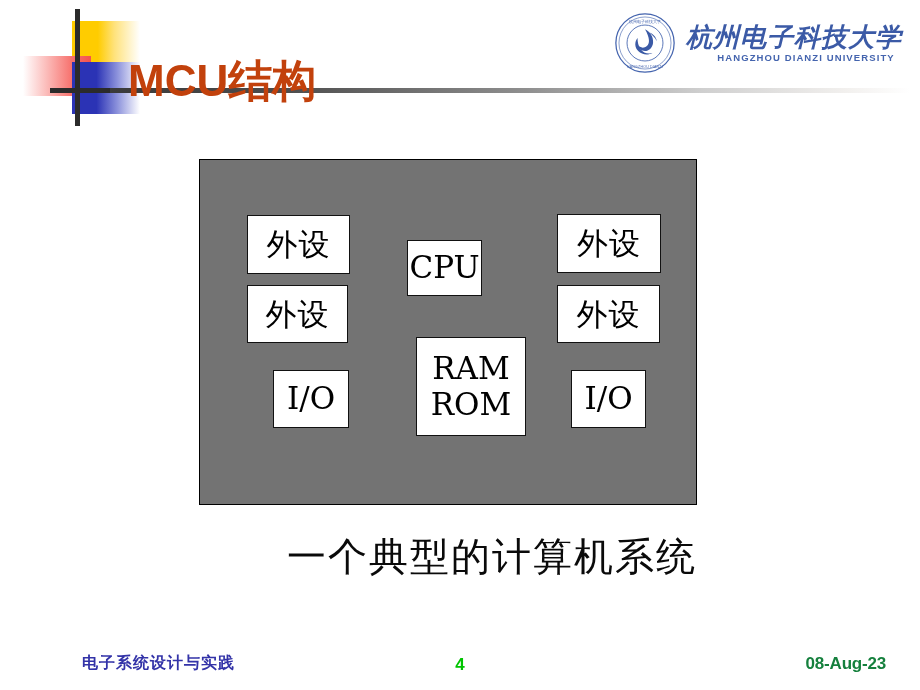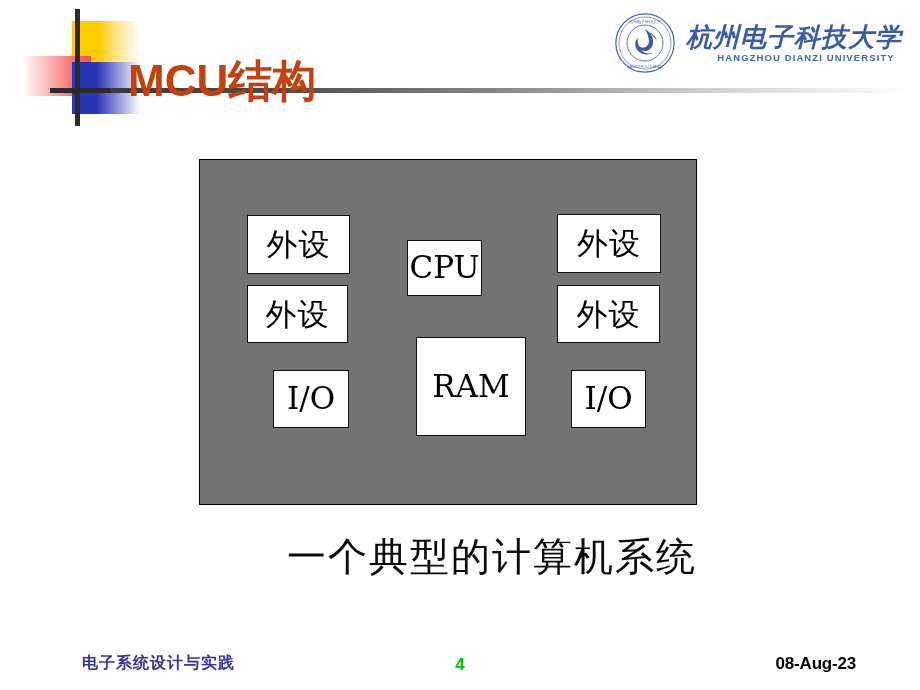--- a/index.html
+++ b/index.html
@@ -221,26 +221,26 @@
     top: 655px;
     width: 920px;
     text-align: center;
     font-family: "Liberation Sans", sans-serif;
     font-size: 17px;
     font-weight: bold;
     color: #00C400;
   }
   .footer-date {
     position: absolute;
-    right: 64px;
+    right: 34px;
     top: 654px;
     font-family: "Liberation Sans", sans-serif;
     font-size: 17px;
     font-weight: bold;
-    color: #000000;
+    color: #15803d;
     white-space: nowrap;
     letter-spacing: -0.2px;
   }
 </style>
 </head>
 <body>
 
 <div class="slide">
 
   <div class="deco">
@@ -274,20 +274,21 @@
 
   <div class="diagram">
     <div class="node node-cjk n-periph-l1">外设</div>
     <div class="node node-cjk n-periph-l2">外设</div>
     <div class="node node-lat n-io-l">I/O</div>
 
     <div class="node node-lat n-cpu">CPU</div>
 
     <div class="node node-lat two-line n-mem">
       <span>RAM</span>
+      <span>ROM</span>
     </div>
 
     <div class="node node-cjk n-periph-r1">外设</div>
     <div class="node node-cjk n-periph-r2">外设</div>
     <div class="node node-lat n-io-r">I/O</div>
   </div>
 
   <div class="caption">一个典型的计算机系统</div>
 
   <div class="footer-left">电子系统设计与实践</div>

